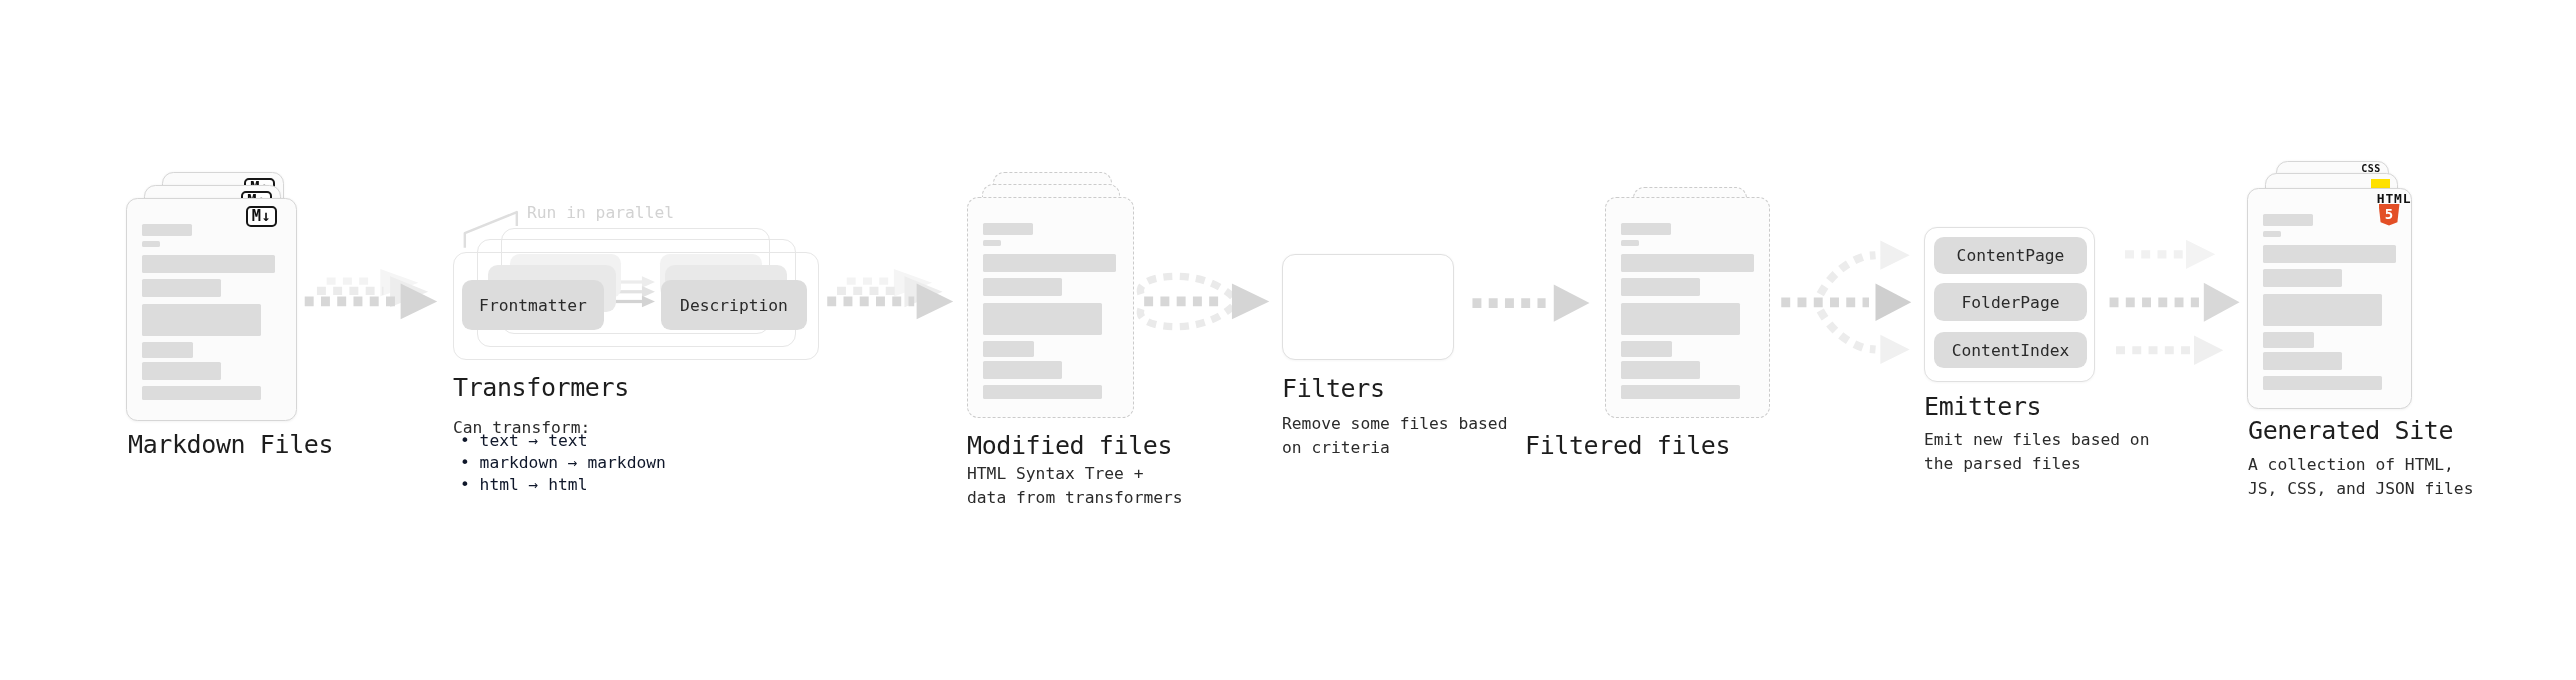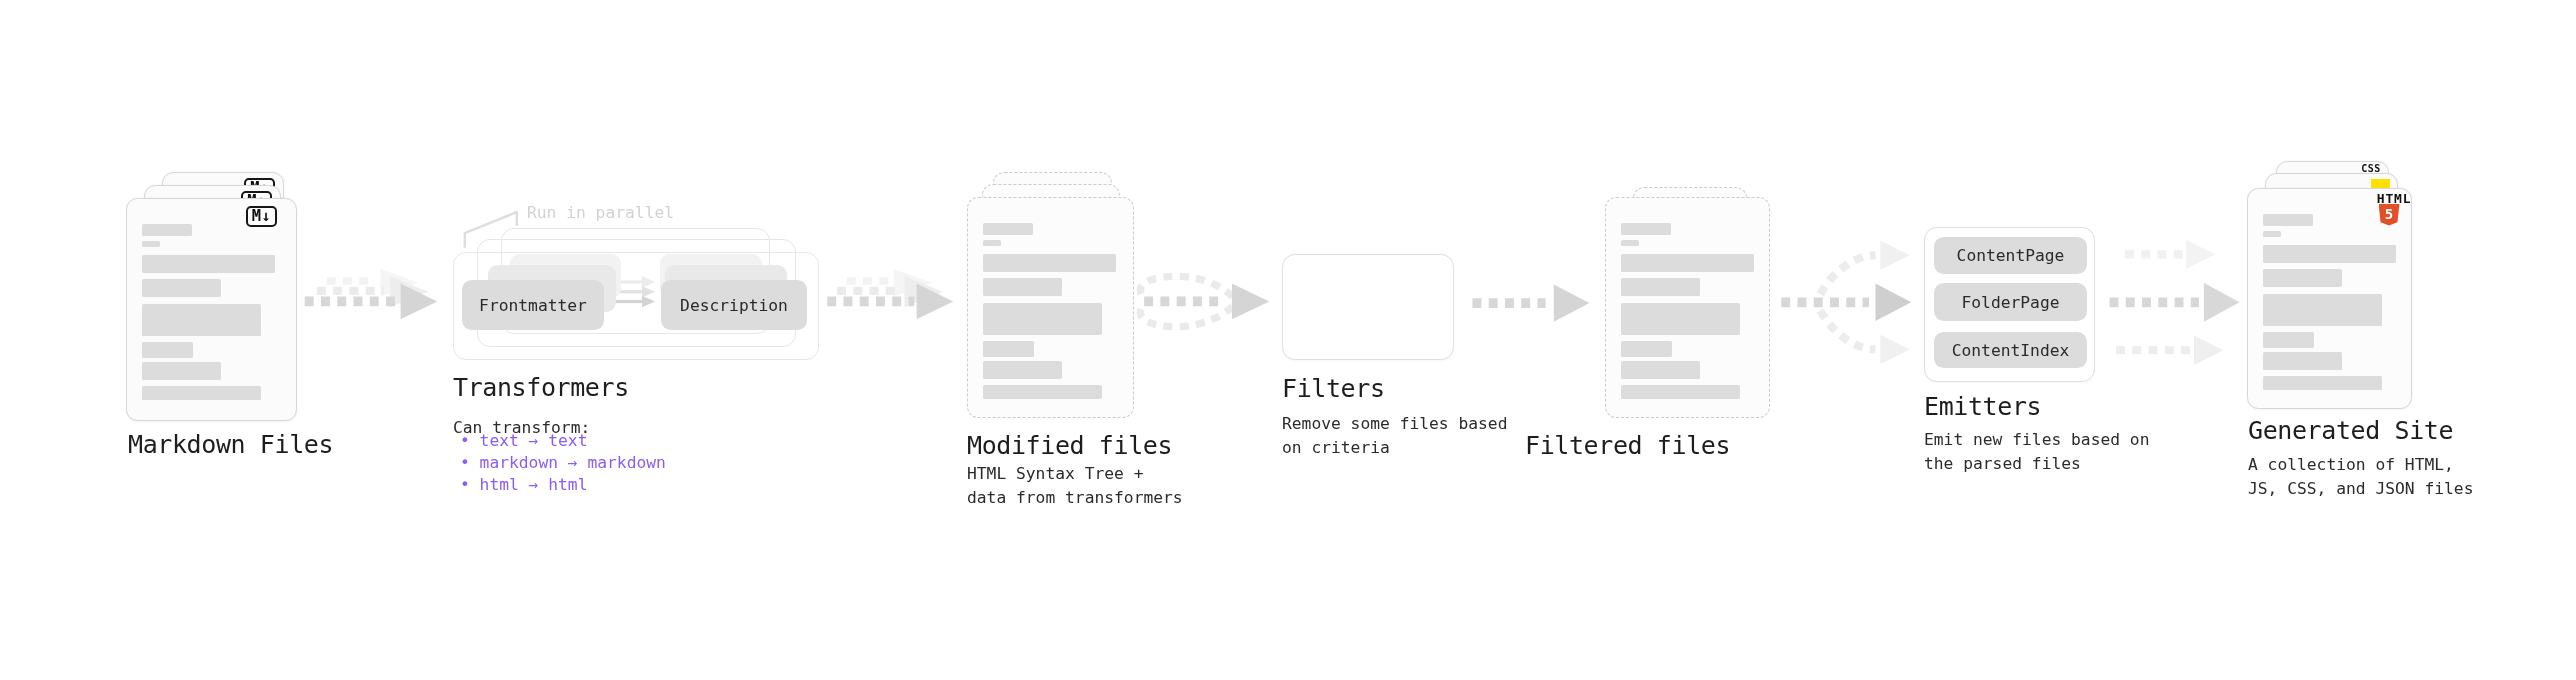--- a/index.html
+++ b/index.html
@@ -45,21 +45,21 @@
   .panel{position:absolute;border:1.6px solid #e0e0e0;border-radius:13px;background:#fff;
     box-shadow:0 0.8px 2.4px rgba(0,0,0,.04);box-sizing:border-box;}
   .pill{position:absolute;background:#dcdcdc;border-radius:9.8px;display:flex;align-items:center;
     justify-content:center;font-size:16.3px;color:#2a2a2a;box-sizing:border-box;}
   .pill.g1{background:#e9e9e9;}
   .pill.g2{background:#f2f2f2;}
 
   
   .stage-label{position:absolute;font-size:25px;font-weight:500;color:#1d1d1d;white-space:nowrap;letter-spacing:-0.4px;}
   .stage-desc{position:absolute;font-size:16.3px;line-height:23.6px;color:#2b2b2b;white-space:nowrap;}
-  .bullets{position:absolute;font-size:16.3px;line-height:22px;color:#8b5cf6;white-space:nowrap;}
+  .bullets{position:absolute;font-size:16.3px;line-height:22px;color:#0f172a;white-space:nowrap;}
   .note{position:absolute;font-size:16.3px;color:#d2d2d2;white-space:nowrap;}
 </style>
 </head>
 <body>
 
 <div class="canvas">
 
   <svg class="arrows" width="2576" height="681" viewBox="0 0 3170 838">
 
     <g fill="none">

